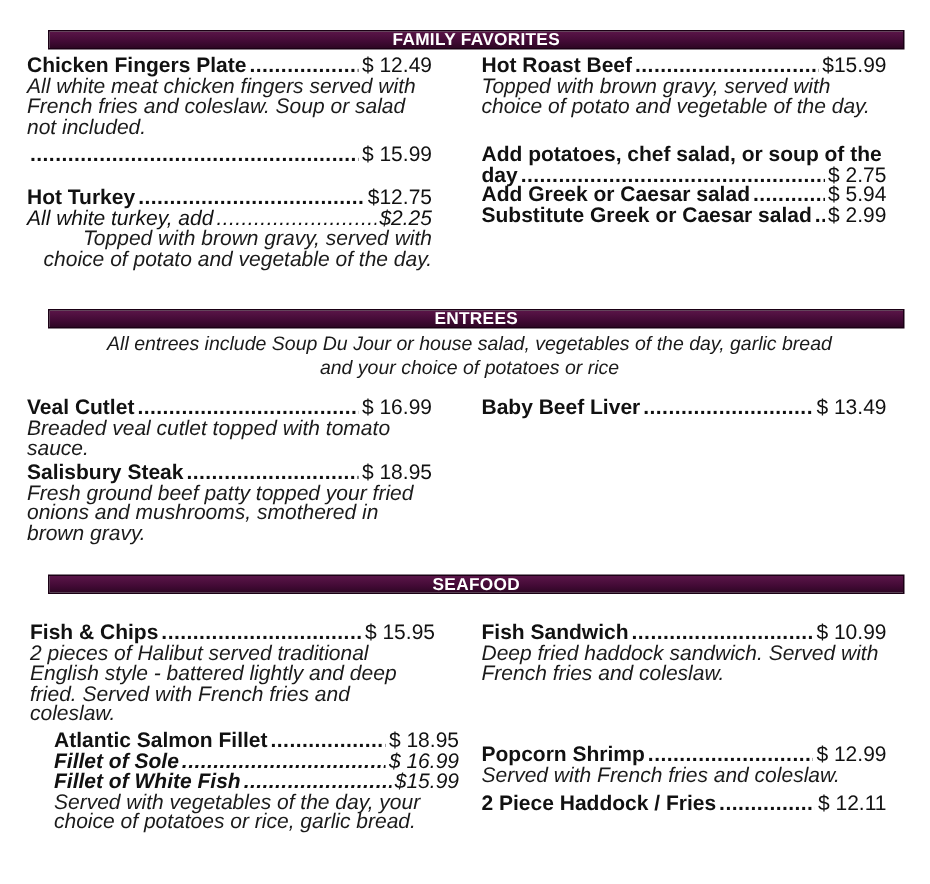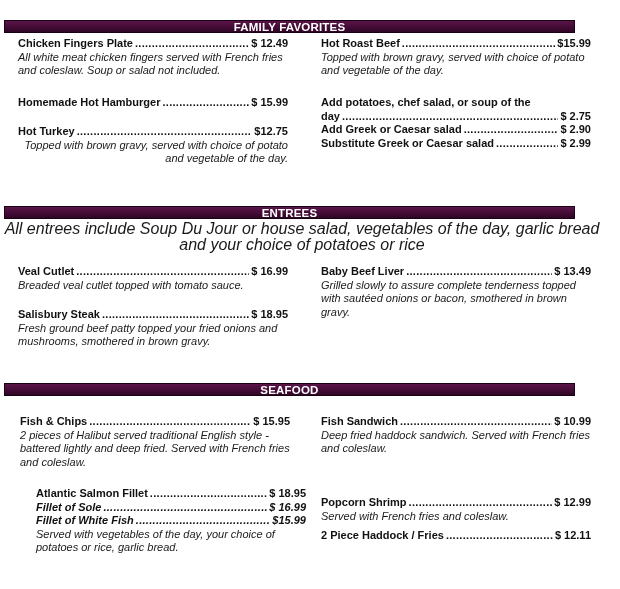--- a/index.html
+++ b/index.html
@@ -1,30 +1,30 @@
 <!DOCTYPE html>
 <html><head>
 <meta charset="utf-8">
 <style>
   html, body { margin:0; padding:0; background:#ffffff; }
   body { width:620px; height:589px; position:relative; overflow:hidden;
          font-family:"Liberation Sans", sans-serif; color:#111; }
-  .bar { position:absolute; left:4px; width:571px; height:13px;
+  .bar { position:absolute; left:32px; width:571px; height:13px;
          background:linear-gradient(#5a1548,#420a35 60%,#2e0624);
          border:1px solid #1a0014; box-sizing:border-box;
          color:#fff; font-weight:bold; font-size:11.5px; line-height:12px;
          text-align:center; letter-spacing:0.2px; }
-  .intro { position:absolute; left:0; width:604px; text-align:center;
-           font-style:italic; font-size:16px; line-height:16px; color:#1a1a1a; }
-  .item { position:absolute; width:270px; font-size:11px; line-height:13.5px; }
+  .intro { position:absolute; left:11px; width:604px; text-align:center;
+           font-style:italic; font-size:13px; line-height:16px; color:#1a1a1a; }
+  .item { position:absolute; width:270px; font-size:14px; line-height:13.5px; }
   .line { display:flex; align-items:baseline; white-space:nowrap; }
   .line .name { font-weight:bold; flex:none; }
   .line .dots { flex:1; overflow:hidden; font-weight:bold; margin:0 2px; letter-spacing:0.3px; }
   .line .dots::before { content:"........................................................................................................................"; }
-  .line .price { font-weight:bold; flex:none; }
+  .line .price { font-weight:normal; flex:none; }
   .line.ital .name, .line.ital .price, .line.ital .dots { font-style:italic; }
   .line.plain .name, .line.plain .price, .line.plain .dots { font-weight:normal; font-style:italic; }
   .desc { font-style:italic; color:#1a1a1a; }
   .lead { font-weight:bold; }
 </style>
 </head>
 <body>
 
 <div class="bar" style="top:20px">FAMILY FAVORITES</div>
 
@@ -32,31 +32,35 @@
   <div class="line">
       <span class="name">Chicken Fingers Plate</span>
       <span class="dots"></span>
       <span class="price">$ 12.49</span>
     </div>
   <div class="desc">All white meat chicken fingers served with French fries and coleslaw.  Soup or salad not included.</div>
 </div>
 
 <div class="item" style="left:18px; top:96px;">
   <div class="line">
-      <span class="name">Homemade Hot Hamburger</span>
       <span class="dots"></span>
       <span class="price">$ 15.99</span>
     </div>
 </div>
 
 <div class="item" style="left:18px; top:125px;text-align:right;">
   <div class="line">
       <span class="name">Hot Turkey</span>
       <span class="dots"></span>
       <span class="price">$12.75</span>
+    </div>
+  <div class="line plain">
+      <span class="name">All white turkey, add</span>
+      <span class="dots"></span>
+      <span class="price">$2.25</span>
     </div>
   <div class="desc">Topped with brown gravy, served with choice of potato and vegetable of the day.</div>
 </div>
 
 <div class="item" style="left:321px; top:37px;">
   <div class="line">
       <span class="name">Hot Roast Beef</span>
       <span class="dots"></span>
       <span class="price">$15.99</span>
     </div>
@@ -66,21 +70,21 @@
 <div class="item" style="left:321px; top:96px;">
   <div class="lead">Add potatoes, chef salad, or soup of the</div>
   <div class="line">
       <span class="name">day</span>
       <span class="dots"></span>
       <span class="price">$ 2.75</span>
     </div>
   <div class="line">
       <span class="name">Add Greek or Caesar salad</span>
       <span class="dots"></span>
-      <span class="price">$ 2.90</span>
+      <span class="price">$ 5.94</span>
     </div>
   <div class="line">
       <span class="name">Substitute Greek or Caesar salad</span>
       <span class="dots"></span>
       <span class="price">$ 2.99</span>
     </div>
 </div>
 
 <div class="bar" style="top:206px">ENTREES</div>
 <div class="intro" style="top:221px">All entrees include Soup Du Jour or house salad, vegetables of the day, garlic bread</div>
@@ -103,21 +107,20 @@
     </div>
   <div class="desc">Fresh ground beef patty topped your fried onions and mushrooms, smothered in brown gravy.</div>
 </div>
 
 <div class="item" style="left:321px; top:265px;">
   <div class="line">
       <span class="name">Baby Beef Liver</span>
       <span class="dots"></span>
       <span class="price">$ 13.49</span>
     </div>
-  <div class="desc">Grilled slowly to assure complete tenderness topped with sautéed onions or bacon, smothered in brown gravy.</div>
 </div>
 
 <div class="bar" style="top:383px">SEAFOOD</div>
 
 <div class="item" style="left:20px; top:415px;">
   <div class="line">
       <span class="name">Fish &amp; Chips</span>
       <span class="dots"></span>
       <span class="price">$ 15.95</span>
     </div>

